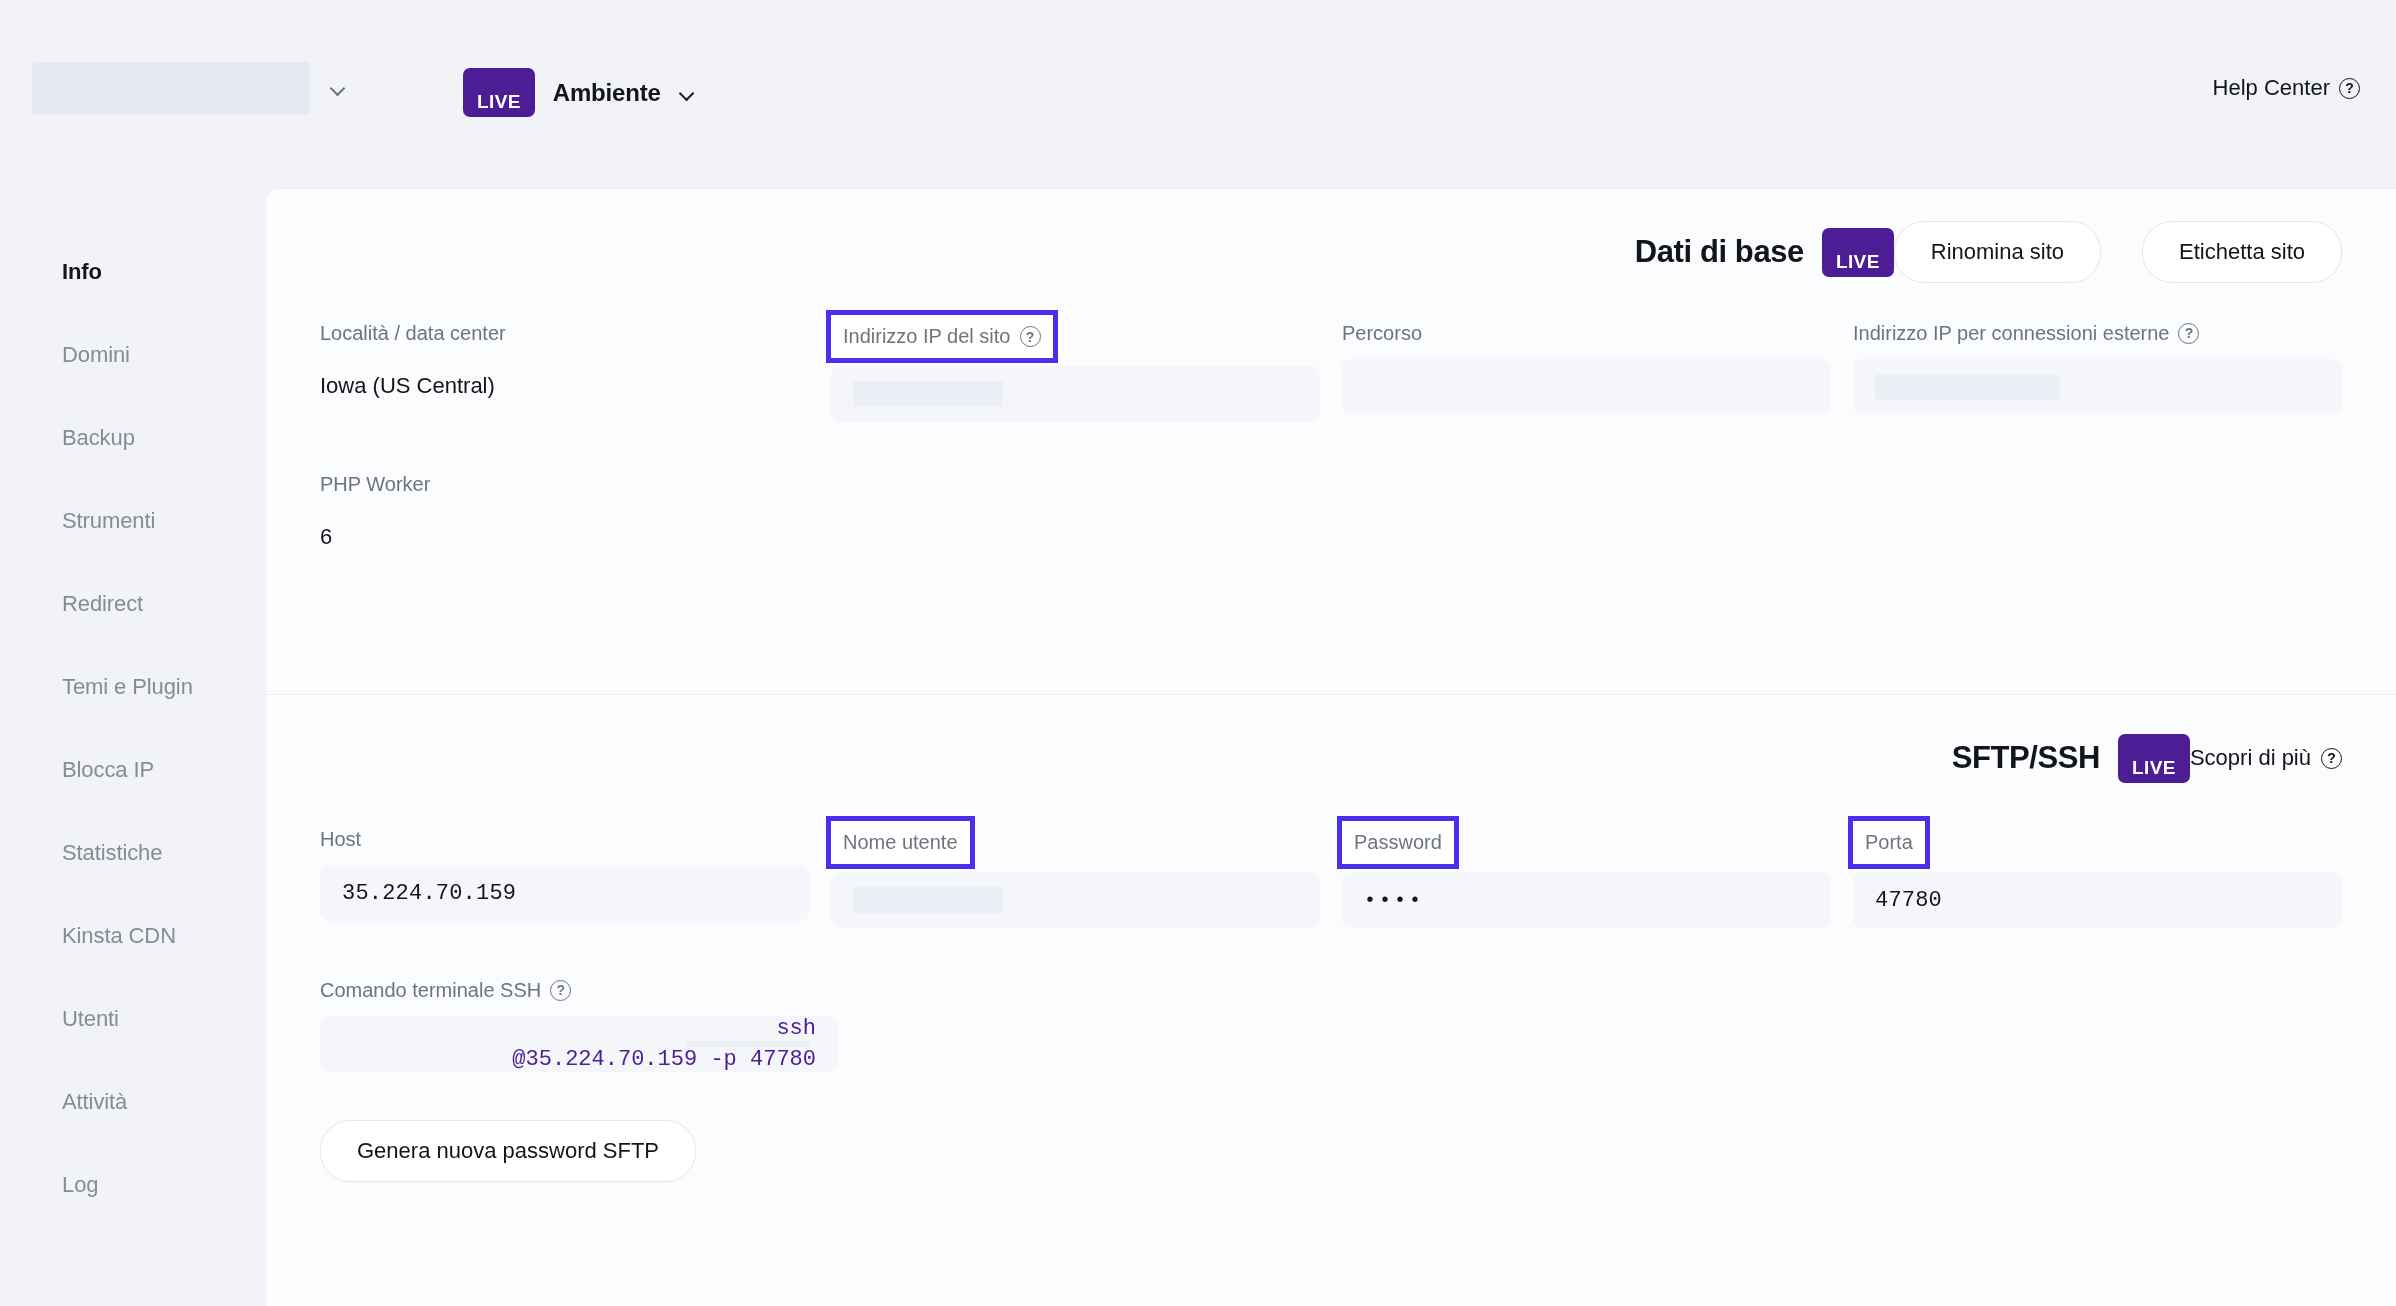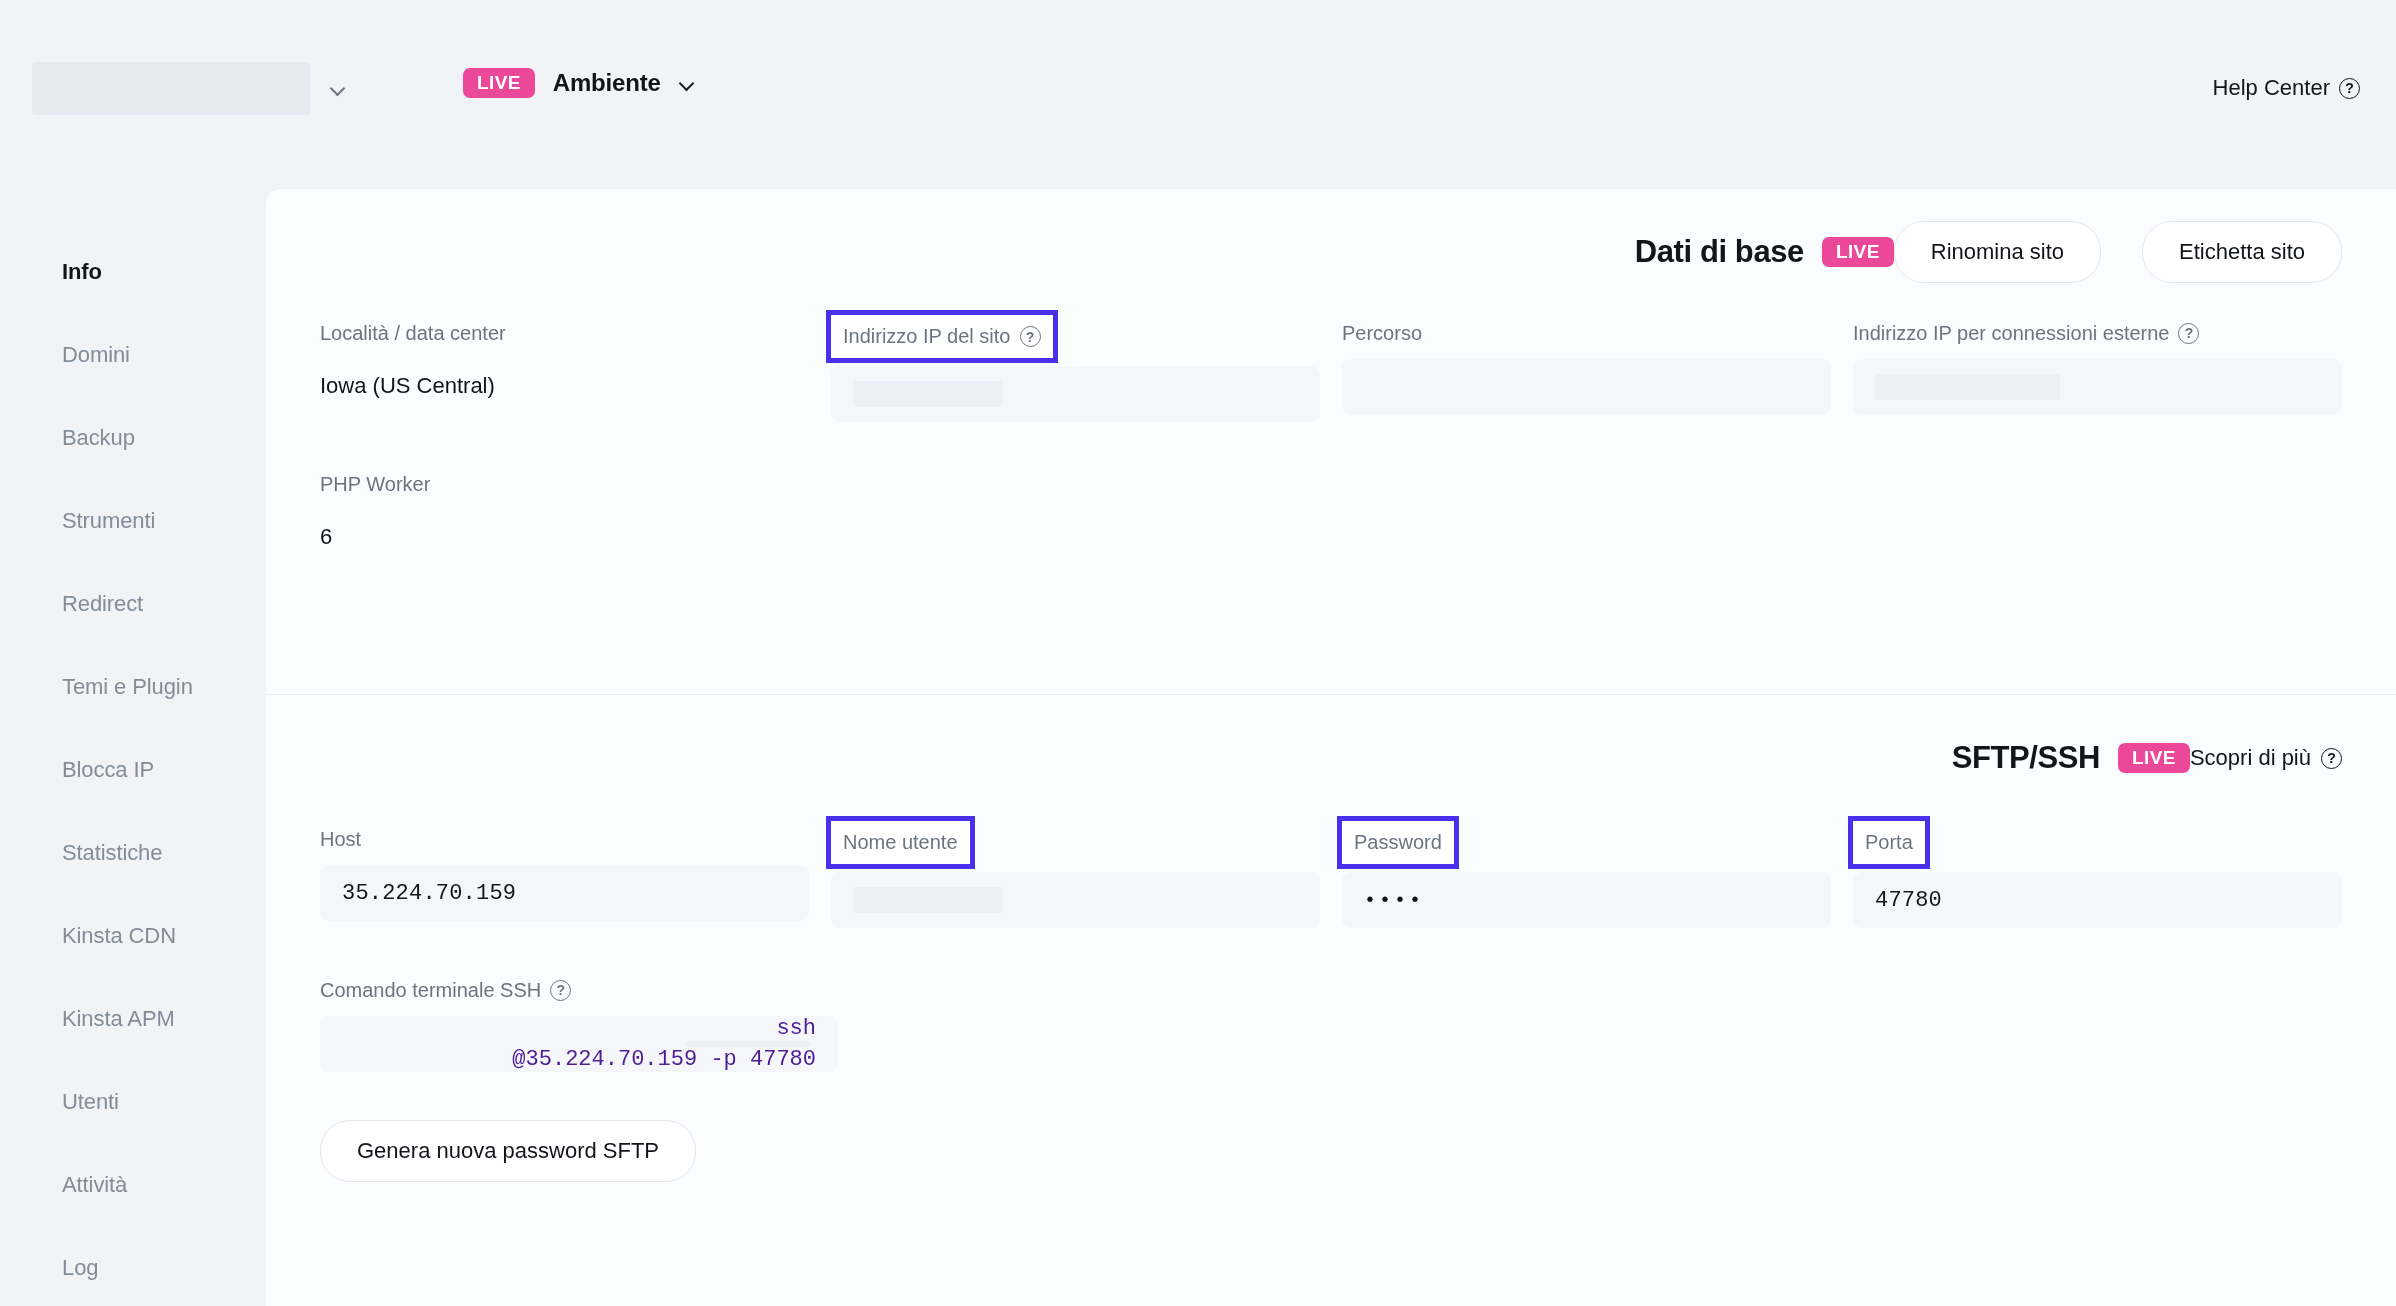--- a/index.html
+++ b/index.html
@@ -74,26 +74,26 @@
   .env-group {
     position: absolute;
     left: 463px;
     top: 68px;
     display: flex;
     align-items: center;
     gap: 18px;
   }
 
   .badge-live {
-    background: #ec4899;
+    background: #4c1d95;
     color: #ffffff;
     font-size: 19px;
     font-weight: 700;
     letter-spacing: 0.4px;
-    padding: 5px 14px 6px;
+    padding: 24px 14px 6px;
     border-radius: 7px;
     line-height: 1;
   }
 
   .env-label {
     font-size: 24px;
     font-weight: 700;
     color: #12151a;
     letter-spacing: -0.2px;
   }
@@ -365,23 +365,20 @@
   <div class="nav-item">
       <span>Blocca IP</span>
     </div>
   <div class="nav-item">
       <span>Statistiche</span>
     </div>
   <div class="nav-item">
       <span>Kinsta CDN</span>
     </div>
   <div class="nav-item">
-      <span>Kinsta APM</span>
-    </div>
-  <div class="nav-item">
       <span>Utenti</span>
     </div>
   <div class="nav-item">
       <span>Attività</span>
     </div>
   <div class="nav-item">
       <span>Log</span>
     </div>
 </nav>
 

